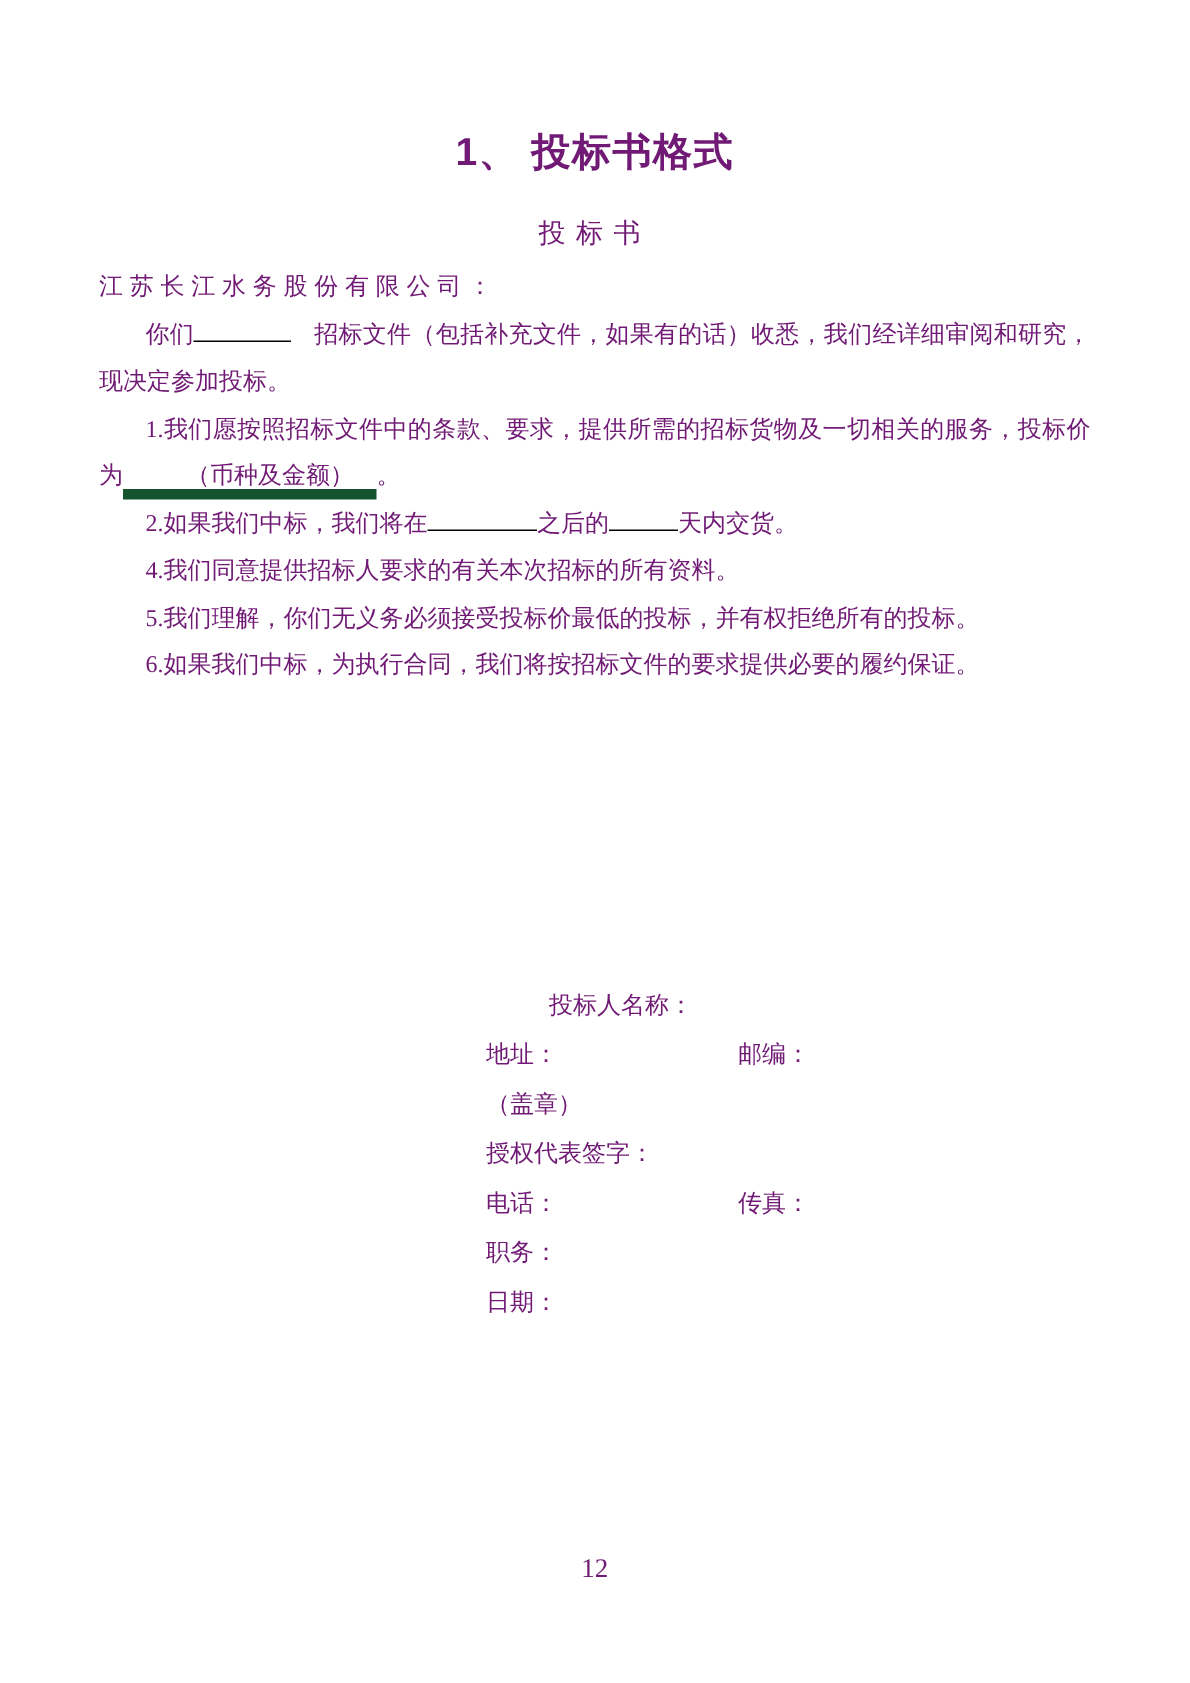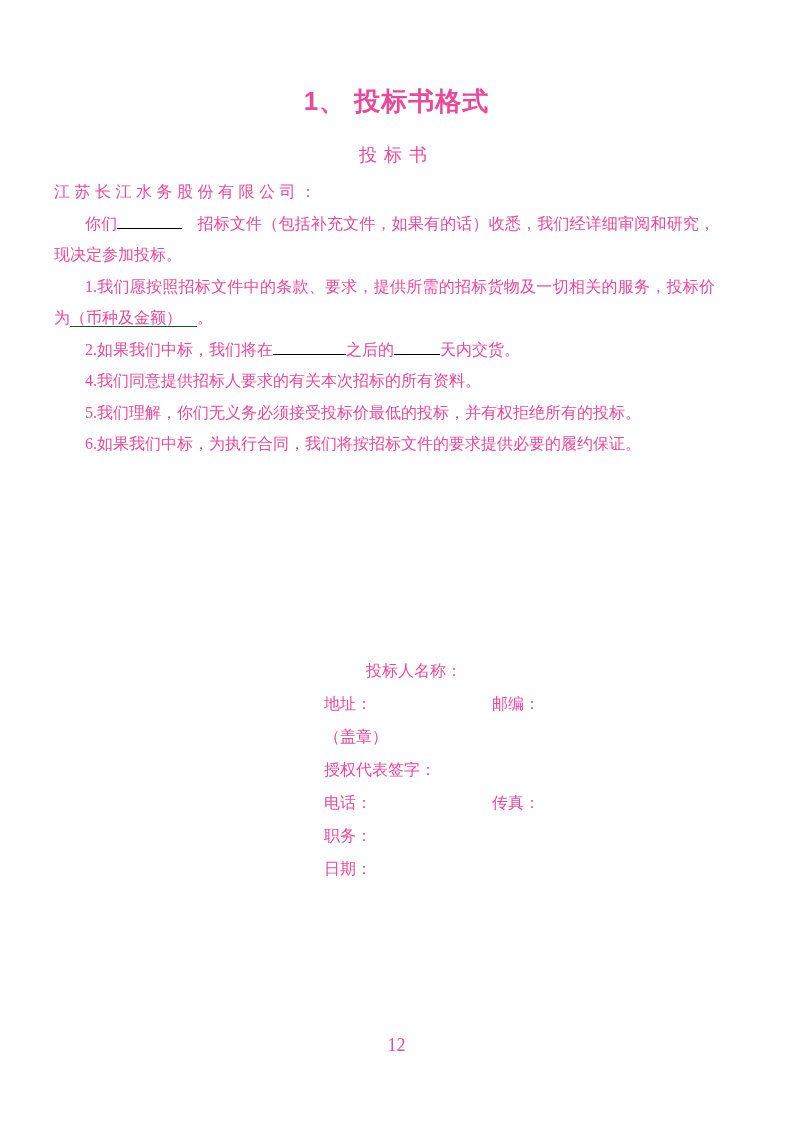--- a/index.html
+++ b/index.html
@@ -5,21 +5,21 @@
   html, body {
     margin: 0;
     padding: 0;
     background: #ffffff;
   }
   .page {
     position: relative;
     width: 793px;
     height: 1122px;
     background: #ffffff;
-    color: #ec4899;
+    color: #701a75;
     font-family: "Liberation Serif", "DejaVu Serif", serif;
     overflow: hidden;
   }
   .doc-title {
     position: absolute;
     top: 84px;
     left: 0;
     width: 100%;
     margin: 0;
     text-align: center;
@@ -36,21 +36,21 @@
     width: 100%;
     margin: 0;
     text-align: center;
     font-weight: normal;
     font-size: 18px;
     line-height: 28px;
     letter-spacing: 7px;
   }
   .body-text {
     position: absolute;
-    left: 54px;
+    left: 66px;
     top: 176px;
     width: 661px;
     font-size: 16px;
     line-height: 31.5px;
     text-align: justify;
   }
   .body-text p {
     margin: 0;
   }
   .salutation {
@@ -71,22 +71,23 @@
     width: 65px;
     margin-right: 15px;
   }
   .blank-delivery-date {
     width: 73px;
   }
   .blank-days {
     width: 46px;
   }
   .underlined {
-    border-bottom: 1px solid #14532d;
+    border-bottom: 7px solid #14532d;
     padding-right: 15px;
+    padding-left: 42px;
   }
   .signature {
     position: absolute;
     left: 314px;
     top: 654px;
     width: 420px;
     font-size: 16px;
     margin-left: 10px;
   }
   .sig-row {

